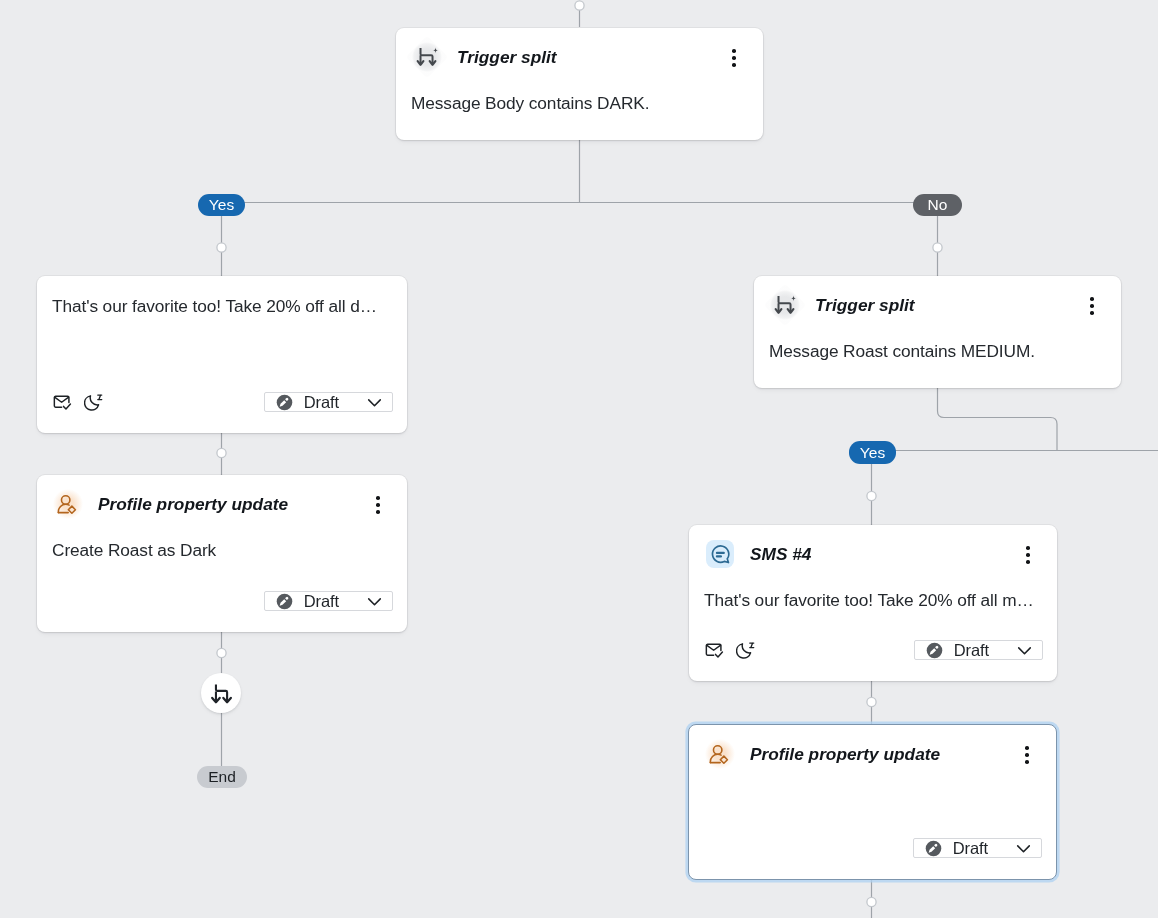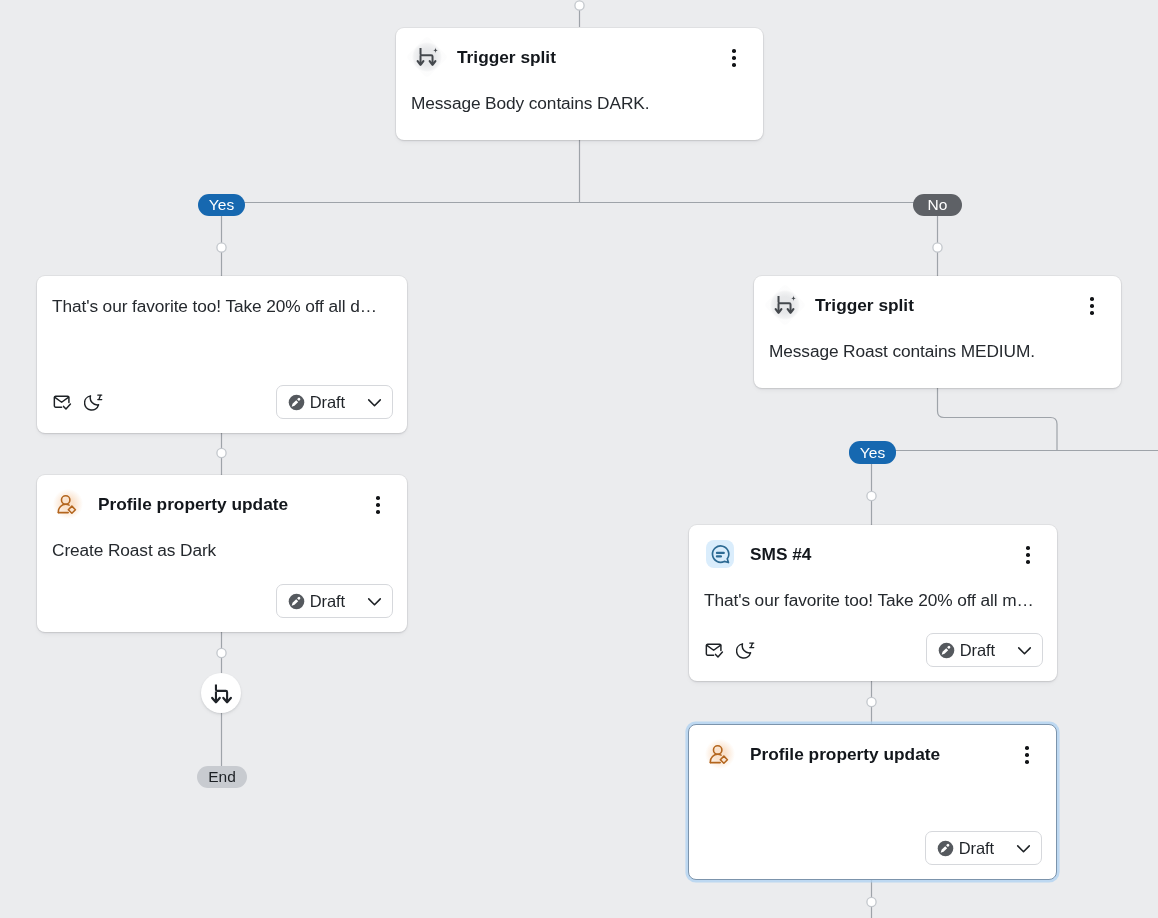--- a/index.html
+++ b/index.html
@@ -23,33 +23,33 @@
   .card-icon{width:32px;height:32px;border-radius:7px;display:flex;align-items:center;
              justify-content:center;flex:0 0 32px;position:relative;}
   .card-icon svg{flex:none;display:block;position:relative;z-index:1;}
   .icon-split::before{content:"";position:absolute;left:50%;top:50%;width:30px;height:30px;
       margin:-15px 0 0 -15px;border-radius:4px;transform:rotate(45deg);
       background:radial-gradient(closest-side,#e7e8ea 55%,rgba(231,232,234,.55) 88%,rgba(231,232,234,.12) 100%);}
   .icon-sms{background:#daedfc;border-radius:8px;width:28px;height:28px;flex:0 0 28px;
             margin:0 2px;}
   .icon-profile{background:radial-gradient(closest-side,#fae2cc 36%,rgba(250,226,204,.55) 62%,rgba(250,226,204,0) 94%);}
   .card-title{margin-left:14px;font-size:17.3px;font-weight:700;color:#13171c;
-              letter-spacing:0;white-space:nowrap;}
+              letter-spacing:0;white-space:nowrap;font-style:italic;}
   .kebab{margin-left:auto;margin-right:5px;width:22px;height:22px;display:flex;
          flex-direction:column;align-items:center;justify-content:center;gap:3.6px;cursor:pointer;
          position:relative;top:1px;left:1px;}
   .kebab i{display:block;width:3.6px;height:3.6px;border-radius:50%;background:#121417;}
   .card-body{padding:20px 15px 0 15px;font-size:17.3px;color:#25292e;
              white-space:nowrap;overflow:hidden;letter-spacing:-.1px;}
   .card-foot{display:flex;align-items:center;padding:0 14px;position:absolute;
              left:0;right:0;bottom:14px;box-sizing:border-box;height:34px;}
   .foot-icons{display:flex;gap:12px;align-items:center;margin-left:2px;}
   .ficon{display:flex;align-items:center;justify-content:center;}
-  .status{margin-left:auto;display:flex;align-items:center;gap:5px;height:34px;
-          border:1px solid #d6d8dc;border-radius:7px;padding:0 8px 0 11px;background:#fff;
+  .status{margin-left:auto;display:flex;align-items:center;gap:11px;height:20px;
+          border:1px solid #d6d8dc;border-radius:2px;padding:0 8px 0 11px;background:#fff;
           cursor:pointer;box-sizing:border-box;}
   .status span{display:flex;align-items:center;}
   .status-label{font-size:16.5px;color:#1f2328;letter-spacing:-.1px;}
   .status-chev{margin-left:15px;}
 
   
   .pill{position:absolute;display:flex;align-items:center;justify-content:center;
         border-radius:11px;font-size:15.5px;color:#fff;height:22px;box-sizing:border-box;
         letter-spacing:0;cursor:pointer;line-height:1;}
   .pill-yes{background:#1668b0;}

